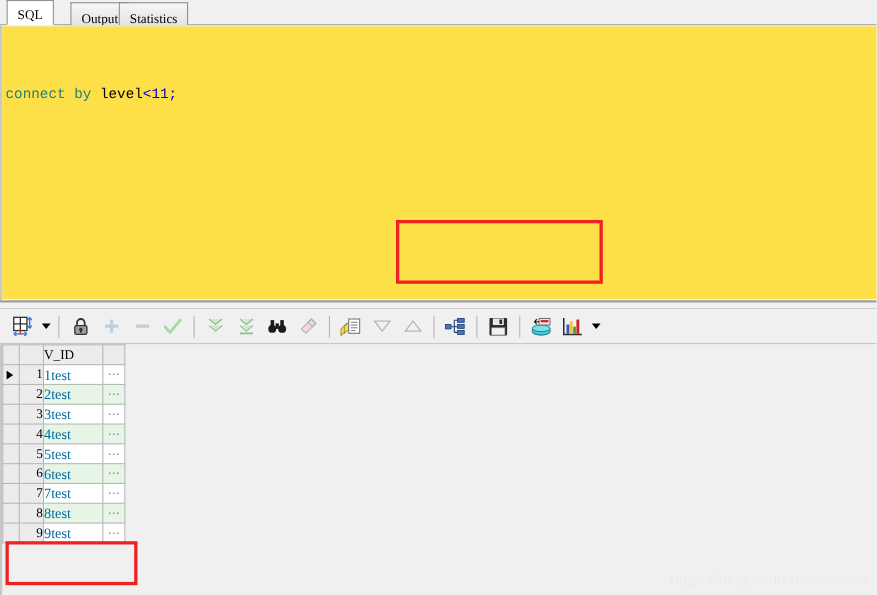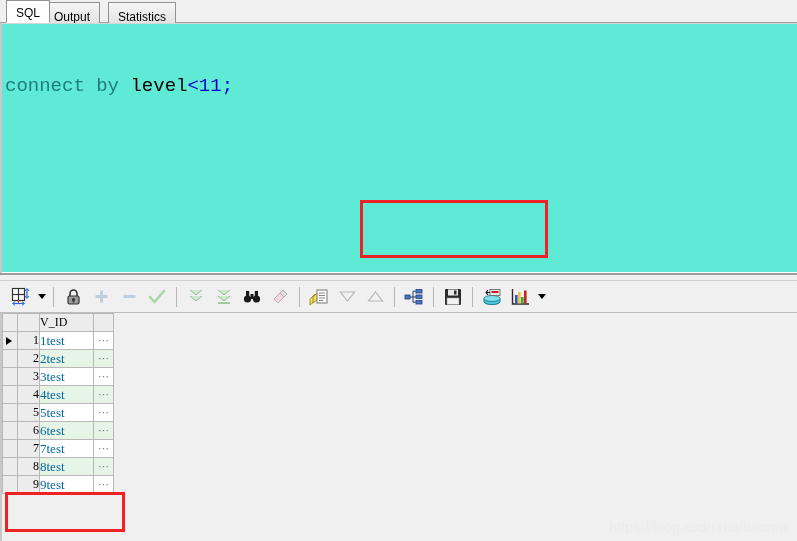--- a/index.html
+++ b/index.html
@@ -27,20 +27,21 @@
     position: absolute; top: 2px;
     height: 21px;
     padding: 6px 9px 0 9px;
     font-size: 12px;
     color: #000;
     line-height: 17px;
     border: 1px solid #919191;
     border-bottom: none;
     background: linear-gradient(#f6f6f6, #e3e3e3);
     cursor: default;
+    font-family: Liberation Serif, serif;
   }
   .tab.active {
     top: 0px;
     height: 23px;
     background: #ffffff;
     border-bottom: 1px solid #ffffff;
     z-index: 3;
     padding-top: 4px;
   }
 
@@ -48,24 +49,24 @@
   .editor-wrap {
     position: absolute; left: 0; top: 23px;
     width: 797px; height: 250px;
     background: #ffffff;
     border-left: 2px solid #c8c8c8;
     border-top: 1px solid #d6d6d6;
   }
   .editor {
     position: absolute; left: 0; top: 0;
     width: 795px; height: 248px;
-    background: #5eead4;
+    background: #fde047;
     overflow: hidden;
     font-family: "Liberation Mono", "DejaVu Sans Mono", monospace;
-    font-size: 19px;
+    font-size: 13px;
     line-height: 16.4px;
     padding: 5px 0 0 3px;
     white-space: pre;
   }
   .ln { height: 16.4px; white-space: pre; }
   .kw   { color: #1f7d7d; }
   .num  { color: #0000c8; }
   .plain{ color: #000000; }
 
   
@@ -180,21 +181,21 @@
     letter-spacing: 0.2px;
   }
 </style>
 </head>
 <body>
 
 <div id="app">
 
   <div class="tabbar">
     <div class="tab active" style="left:6px;">SQL</div>
-    <div class="tab" style="left:44px;">Output</div>
+    <div class="tab" style="left:64px;">Output</div>
     <div class="tab" style="left:108px;">Statistics</div>
   </div>
 
   <div class="editor-wrap">
     <div class="editor">
 
       <div class="ln"><span class="kw">connect by</span><span class="plain"> level</span><span class="num">&lt;11;</span></div>
 
 
       <div class="ln">&nbsp;</div>

